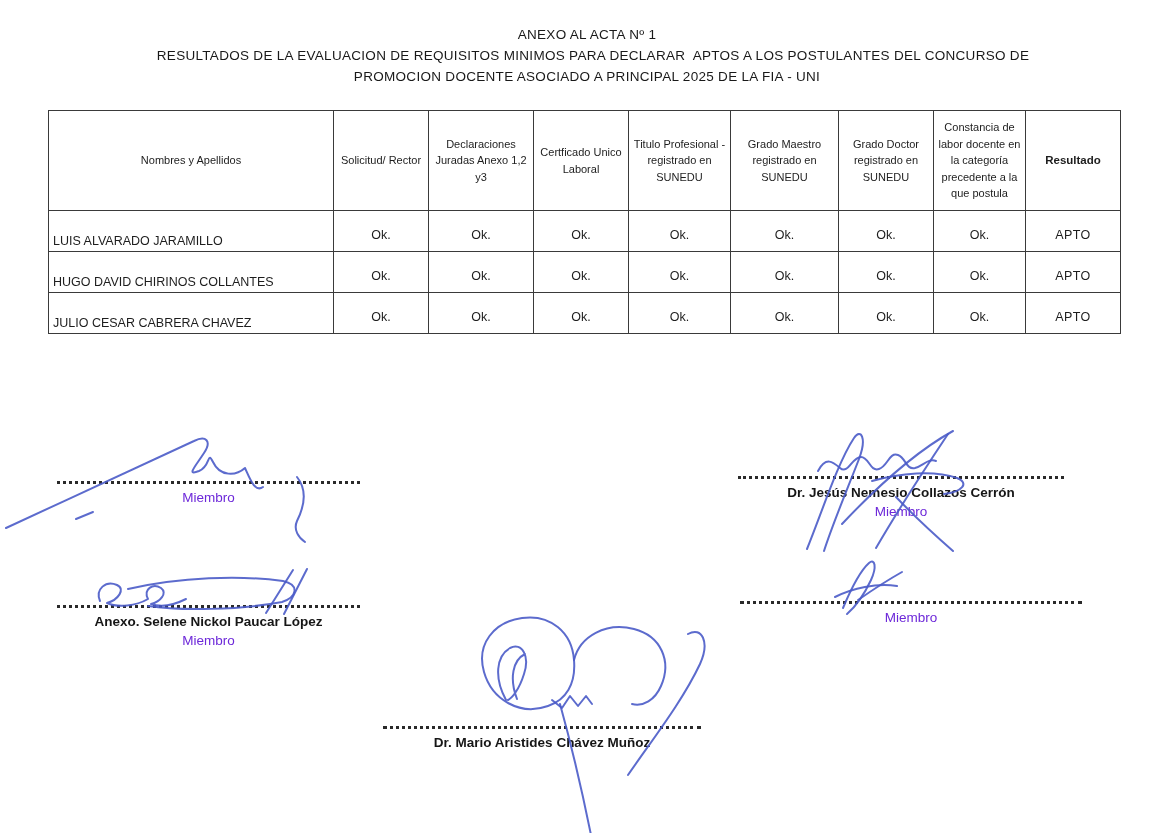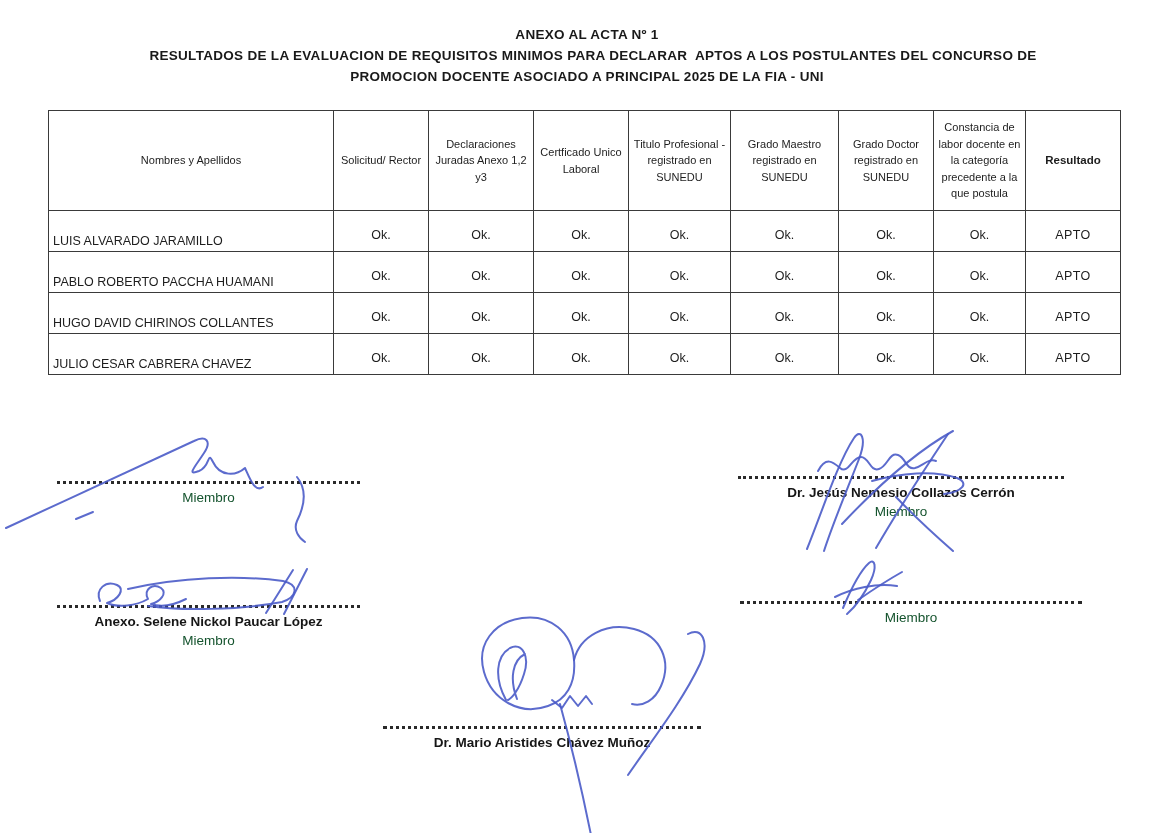--- a/index.html
+++ b/index.html
@@ -14,21 +14,21 @@
     background: #ffffff;
     margin: 0 auto;
     overflow: hidden;
   }
 
   
   .title-line {
     position: absolute;
     left: 0; width: 100%;
     text-align: center;
-    font-weight: bold;
+    font-weight: normal;
     font-size: 13.5px;
     letter-spacing: 0.3px;
     white-space: pre-wrap;
     color: #191919;
   }
   .title-1 { top: 27px; }
   .title-2 { top: 48px; padding-left: 12px; }
   .title-3 { top: 69px; }
 
   
@@ -75,21 +75,21 @@
   }
 
   
   .sig { position: absolute; text-align: center; }
   .sig-line {
     height: 0;
     border-bottom: 3px dotted #2a2a2a;
     margin-bottom: 4px;
   }
   .sig-name { font-weight: bold; font-size: 13.5px; color: #161616; line-height: 19px; }
-  .sig-role { font-size: 13.5px; color: #14532d; line-height: 19px; }
+  .sig-role { font-size: 13.5px; color: #6d28d9; line-height: 19px; }
 
   
   svg.ink-layer {
     position: absolute;
     left: 0; top: 0;
     pointer-events: none;
   }
   .ink {
     stroke: var(--ink);
     fill: none;
@@ -139,31 +139,20 @@
         <td class="ok-cell">Ok.</td>
         <td class="ok-cell">Ok.</td>
         <td class="ok-cell">Ok.</td>
         <td class="ok-cell">Ok.</td>
         <td class="ok-cell">Ok.</td>
         <td class="ok-cell">Ok.</td>
         <td class="ok-cell">Ok.</td>
         <td class="result-cell">APTO</td>
       </tr>
       <tr>
-        <td class="name-cell">PABLO ROBERTO PACCHA HUAMANI</td>
-        <td class="ok-cell">Ok.</td>
-        <td class="ok-cell">Ok.</td>
-        <td class="ok-cell">Ok.</td>
-        <td class="ok-cell">Ok.</td>
-        <td class="ok-cell">Ok.</td>
-        <td class="ok-cell">Ok.</td>
-        <td class="ok-cell">Ok.</td>
-        <td class="result-cell">APTO</td>
-      </tr>
-      <tr>
         <td class="name-cell">HUGO DAVID CHIRINOS COLLANTES</td>
         <td class="ok-cell">Ok.</td>
         <td class="ok-cell">Ok.</td>
         <td class="ok-cell">Ok.</td>
         <td class="ok-cell">Ok.</td>
         <td class="ok-cell">Ok.</td>
         <td class="ok-cell">Ok.</td>
         <td class="ok-cell">Ok.</td>
         <td class="result-cell">APTO</td>
       </tr>

